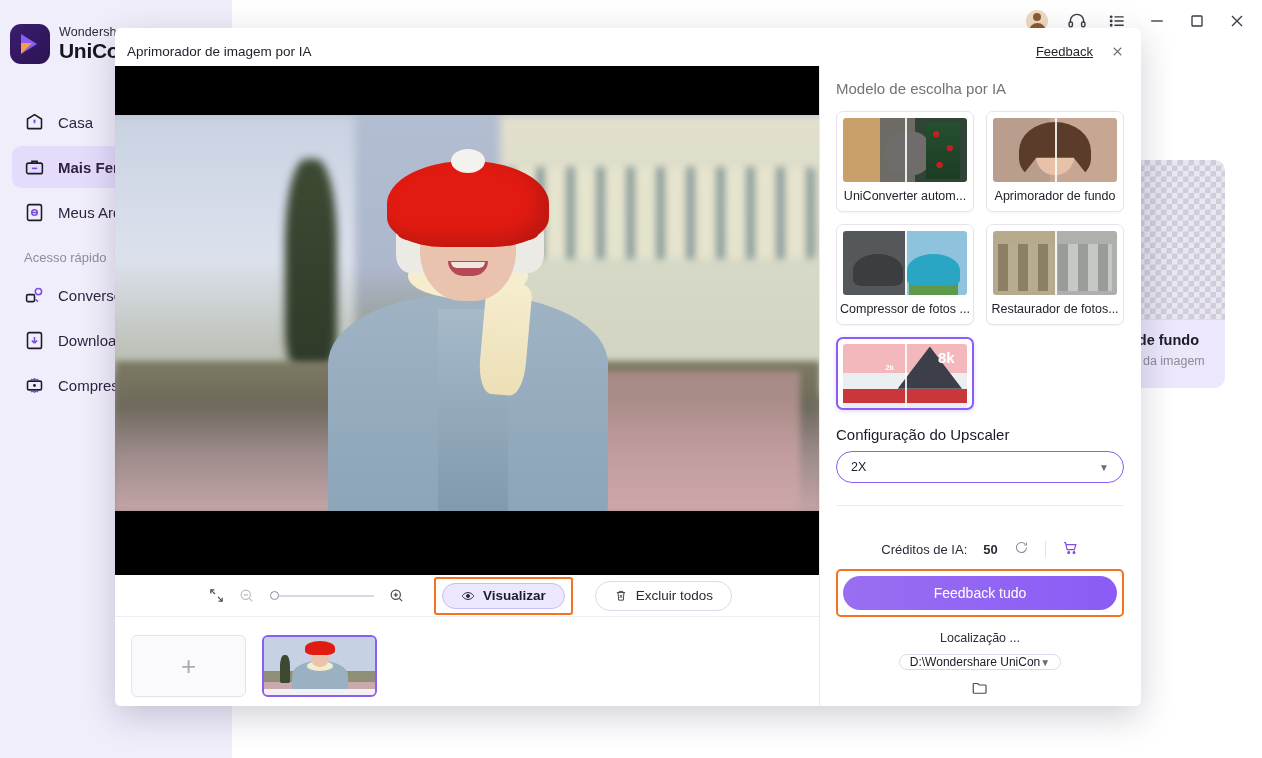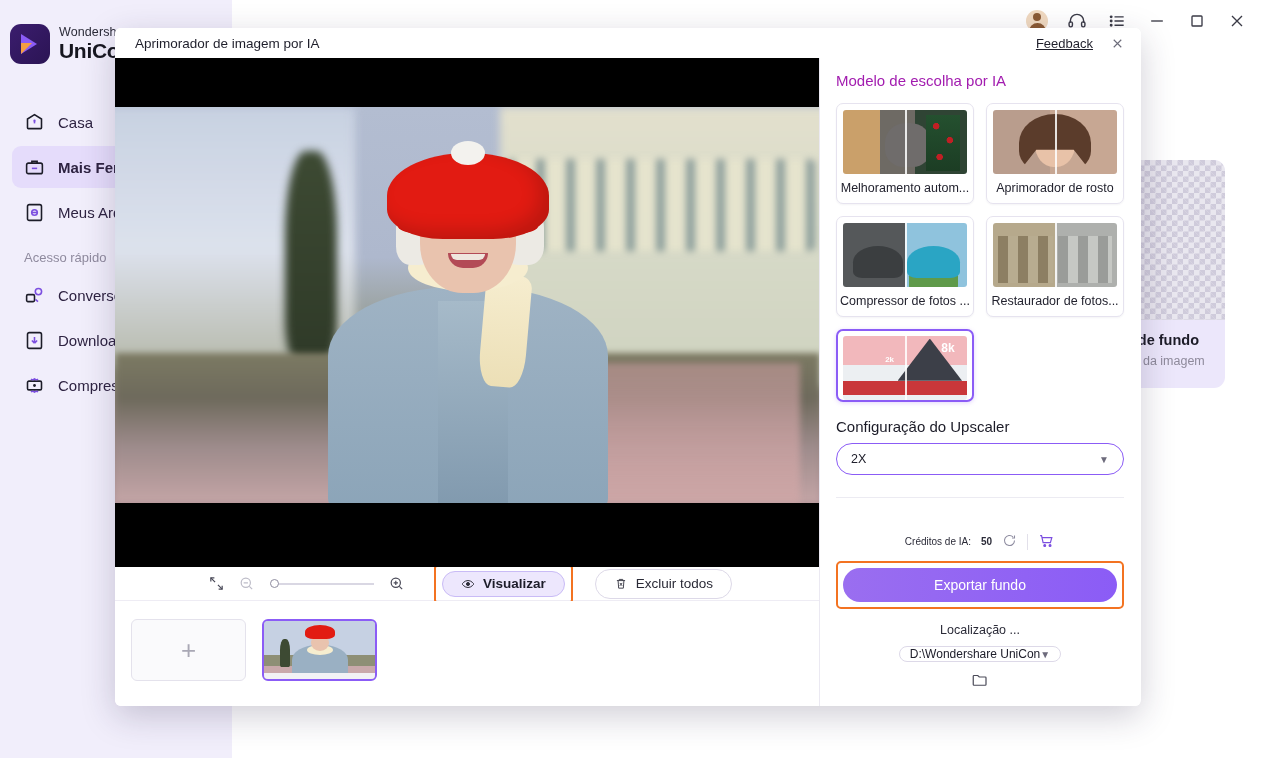--- a/index.html
+++ b/index.html
@@ -101,21 +101,21 @@
 
   
   .modal {
     position: absolute; left: 115px; top: 28px; width: 1026px; height: 678px;
     background: #ffffff; border-radius: 6px;
     box-shadow: 0 10px 34px rgba(40,30,70,.22);
     overflow: hidden;
   }
   .modal-title-bar {
     position: relative; height: 30px; background: #ffffff;
-    display: flex; align-items: center; padding: 0 10px 0 20px;
+    display: flex; align-items: center; padding: 0 10px 0 12px; margin-top: 8px;
   }
   .modal-title { font-size: 13.5px; color: #1f1f2b; }
   .modal-title-right { margin-left: auto; display: flex; align-items: center; gap: 14px; padding-right: 4px;}
   .feedback-link { font-size: 13px; color: #1f1f2b; text-decoration: underline; cursor: pointer; }
   .modal-close { width: 20px; height: 20px; display: flex; align-items: center; justify-content: center; color: #6c6c7a; cursor: pointer; font-size: 17px; line-height: 1; }
 
   .modal-body { display: flex; height: 648px; }
   .left-pane { width: 705px; display: flex; flex-direction: column; border-right: 1px solid #ebe9f2; }
   .preview {
     position: relative; height: 509px; background: #000000; overflow: hidden;
@@ -163,21 +163,21 @@
     box-shadow: inset -10px -8px 18px rgba(0,0,0,.16);
   }
   .hat-brim{position:absolute;left:50%;top:104px;transform:translateX(-50%);width:140px;height:26px;background:#c8120c;border-radius:0 0 40% 40%;}
   .pom{position:absolute;left:50%;top:34px;transform:translateX(-50%);width:34px;height:24px;background:#f3f2ee;border-radius:50%;}
   .eye-l{position:absolute;left:50%;top:110px;margin-left:-22px;width:12px;height:5px;background:#3b2c24;border-radius:50%;}
   .eye-r{position:absolute;left:50%;top:110px;margin-left:10px;width:12px;height:5px;background:#3b2c24;border-radius:50%;}
   .mouth{position:absolute;left:50%;top:146px;transform:translateX(-50%);width:40px;height:15px;background:#b34a56;border-radius:0 0 24px 24px;}
   .mouth::after{content:"";position:absolute;left:3px;top:1px;width:34px;height:6px;background:#efe6de;border-radius:0 0 16px 16px;}
 
   .toolbar {
-    height: 34px; background: #ffffff; display: flex; align-items: center;
+    height: 42px; background: #ffffff; display: flex; align-items: center;
     justify-content: center; gap: 0; border-bottom: 1px solid #eeecf4;
   }
   .tool-icon { width: 30px; height: 28px; display:flex; align-items:center; justify-content:center; color:#4a4a58; cursor:pointer; }
   .tool-icon.dim { color: #bdbcc8; }
   .slider { position: relative; width: 104px; height: 16px; margin: 0 8px; display:flex; align-items:center; cursor:pointer;}
   .slider-rail { position:absolute; left:0; right:0; height:2px; background:#d9d7e3; }
   .slider-knob { position:absolute; left:0; width:9px; height:9px; border-radius:50%; border:1.6px solid #8f8da0; background:#fff; }
   .btn-preview-wrap {
     margin-left: 22px; border: 2px solid #f37321; border-radius: 3px; padding: 4px 6px;
   }
@@ -206,21 +206,21 @@
   .mini-coat{position:absolute;left:50%;bottom:0;transform:translateX(-50%);width:56px;height:34px;background:#9ab0c3;border-radius:44% 44% 8% 8%;}
   .mini-scarf{position:absolute;left:50%;bottom:24px;transform:translateX(-50%);width:26px;height:10px;background:#f6edcf;border-radius:50%;}
   .mini-face{position:absolute;left:50%;bottom:28px;transform:translateX(-50%);width:18px;height:17px;background:#e9c3ae;border-radius:48%;}
   .mini-hat{position:absolute;left:50%;bottom:40px;transform:translateX(-50%);width:30px;height:14px;background:#e21b12;border-radius:52% 52% 30% 30%;}
   .mini-tree{position:absolute;left:16px;bottom:12px;width:10px;height:28px;background:#3d4a33;border-radius:40% 40% 10% 10%;}
   .mini-strip{position:absolute;left:0;right:0;bottom:0;height:6px;background:#f2f2f5;}
 
   
   .right-pane { width: 320px; display: flex; flex-direction: column; background:#ffffff; }
   .rp-scroll { padding: 14px 16px 0 16px; }
-  .rp-heading { font-size: 15px; color: #a21caf; margin-bottom: 14px; }
+  .rp-heading { font-size: 15px; color: #737373; margin-bottom: 14px; }
   .model-grid { display:grid; grid-template-columns: 1fr 1fr; gap: 12px 12px; }
   .model-card {
     border:1px solid #e6e3ef; border-radius:7px; background:#fff; overflow:hidden; cursor:pointer;
     box-shadow: 0 1px 2px rgba(40,30,70,.05);
   }
   .model-card.selected { border:2px solid #8b5cf6; box-shadow: 0 1px 4px rgba(139,92,246,.25); }
   .model-thumb { height: 64px; position:relative; overflow:hidden; margin: 6px 6px 0 6px; border-radius:3px; }
   .model-card.selected .model-thumb { margin: 5px 5px 0 5px; }
   .model-label { text-align:center; font-size: 12.5px; color:#23232f; padding: 7px 3px 8px; white-space:nowrap; overflow:hidden; }
   .split-line { position:absolute; left:50%; top:0; bottom:0; width:2px; background:rgba(255,255,255,.85); }
@@ -241,34 +241,34 @@
   .t-car::before{content:"";position:absolute;left:8%;bottom:14%;width:40%;height:50%;background:#3b3e40;border-radius:60% 60% 22% 22%;}
   .t-car::after{content:"";position:absolute;right:6%;bottom:14%;width:42%;height:50%;background:#2aa5c4;border-radius:60% 60% 22% 22%;box-shadow:0 14px 0 -2px #5f9a4a;}
   .t-house{position:absolute;inset:0;background:linear-gradient(to right,#b6a98c 0 50%,#aeb0ad 50% 100%);}
   .t-house::before{content:"";position:absolute;left:4%;bottom:6%;width:44%;height:74%;
     background:repeating-linear-gradient(to right,#8d7f63 0 10px,#b8ac90 10px 20px);}
   .t-house::after{content:"";position:absolute;right:4%;bottom:6%;width:44%;height:74%;
     background:repeating-linear-gradient(to right,#9a9c99 0 10px,#c6c8c4 10px 20px);}
   .t-mountain{position:absolute;inset:0;background:linear-gradient(to bottom,#f2b8bc 0 46%,#eceff2 46% 100%);}
   .t-mountain::before{content:"";position:absolute;right:4%;top:4%;width:52%;height:66%;background:#3c3f48;clip-path:polygon(50% 0,100% 100%,0 100%);}
   .t-mountain::after{content:"";position:absolute;left:0;right:0;bottom:8%;height:22%;background:#c9373a;}
-  .badge-8k{position:absolute;right:10%;top:8%;font-size:12px;color:#fff;font-weight:bold;}
+  .badge-8k{position:absolute;right:10%;top:8%;font-size:15px;color:#fff;font-weight:bold;}
   .badge-2k{position:absolute;left:34%;top:30%;font-size:8px;color:#fff;font-weight:bold;}
 
   .rp-section-title { font-size: 15px; color:#1b1b27; margin: 16px 0 8px; }
   .select {
     position:relative; height: 32px; border: 1.6px solid #8b5cf6; border-radius: 16px;
     display:flex; align-items:center; padding: 0 14px; font-size: 12.5px; color:#20202c; cursor:pointer;
     background:#fff;
   }
   .select-caret { margin-left:auto; color:#6d6b7c; font-size: 10px; }
   .rp-divider { height:1px; background:#ecebf2; margin-top: 22px; }
 
   .rp-footer { margin-top:auto; padding: 0 16px 14px; }
-  .credits-row { display:flex; align-items:center; justify-content:center; gap:10px; padding: 14px 0 10px; font-size: 10px; color:#2b2b38; }
+  .credits-row { display:flex; align-items:center; justify-content:center; gap:16px; padding: 14px 0 10px; font-size: 13px; color:#2b2b38; }
   .credits-sep { width:1px; height:16px; background:#e2e0ea; }
   .cart-icon { color:#7c4fe0; cursor:pointer; }
   .refresh-icon { color:#8e8ca0; cursor:pointer; }
   .export-wrap { border: 2px solid #f37321; border-radius: 5px; padding: 5px; }
   .btn-export {
     height: 34px; border-radius: 17px; background: linear-gradient(90deg,#9a6ef0,#8b5cf6);
     color:#fff; font-size: 14px; display:flex; align-items:center; justify-content:center; cursor:pointer;
   }
   .loc-row { display:flex; align-items:center; gap: 9px; margin-top: 14px; font-size: 12.5px; color:#2b2b38;flex-direction:column; }
   .loc-select {
@@ -510,29 +510,29 @@
         <div class="rp-scroll">
           <div class="rp-heading">Modelo de escolha por IA</div>
 
           <div class="model-grid">
 
             <div class="model-card">
               <div class="model-thumb">
                 <div class="t-cat"></div>
                   <div class="split-line"></div>
               </div>
-              <div class="model-label">Melhoramento autom...</div>
+              <div class="model-label">UniConverter autom...</div>
             </div>
 
             <div class="model-card">
               <div class="model-thumb">
                 <div class="t-face"></div>
                   <div class="split-line"></div>
               </div>
-              <div class="model-label">Aprimorador de rosto</div>
+              <div class="model-label">Aprimorador de fundo</div>
             </div>
 
 
             <div class="model-card">
               <div class="model-thumb">
                 <div class="t-car"></div>
                   <div class="split-line"></div>
               </div>
               <div class="model-label">Compressor de fotos ...</div>
             </div>
@@ -579,21 +579,21 @@
               <svg viewBox="0 0 24 24" width="17" height="17" fill="none" stroke="currentColor" stroke-width="1.7">
                 <path d="M3 5h2l2.2 10h10.3l2-7H6.2"></path>
                   <circle cx="9.5" cy="19" r="1.3" fill="currentColor"></circle>
                   <circle cx="17" cy="19" r="1.3" fill="currentColor"></circle>
               </svg>
             </span>
           </div>
 
           <div class="export-wrap">
             <div class="btn-export">
-              <span>Exportar fundo</span>
+              <span>Feedback tudo</span>
             </div>
           </div>
 
           <div class="loc-row">
             <span>Localização ...</span>
             <div class="loc-select">
               <span>D:\Wondershare UniCon</span>
               <span class="select-caret">▼</span>
             </div>
             <span class="folder-icon">

